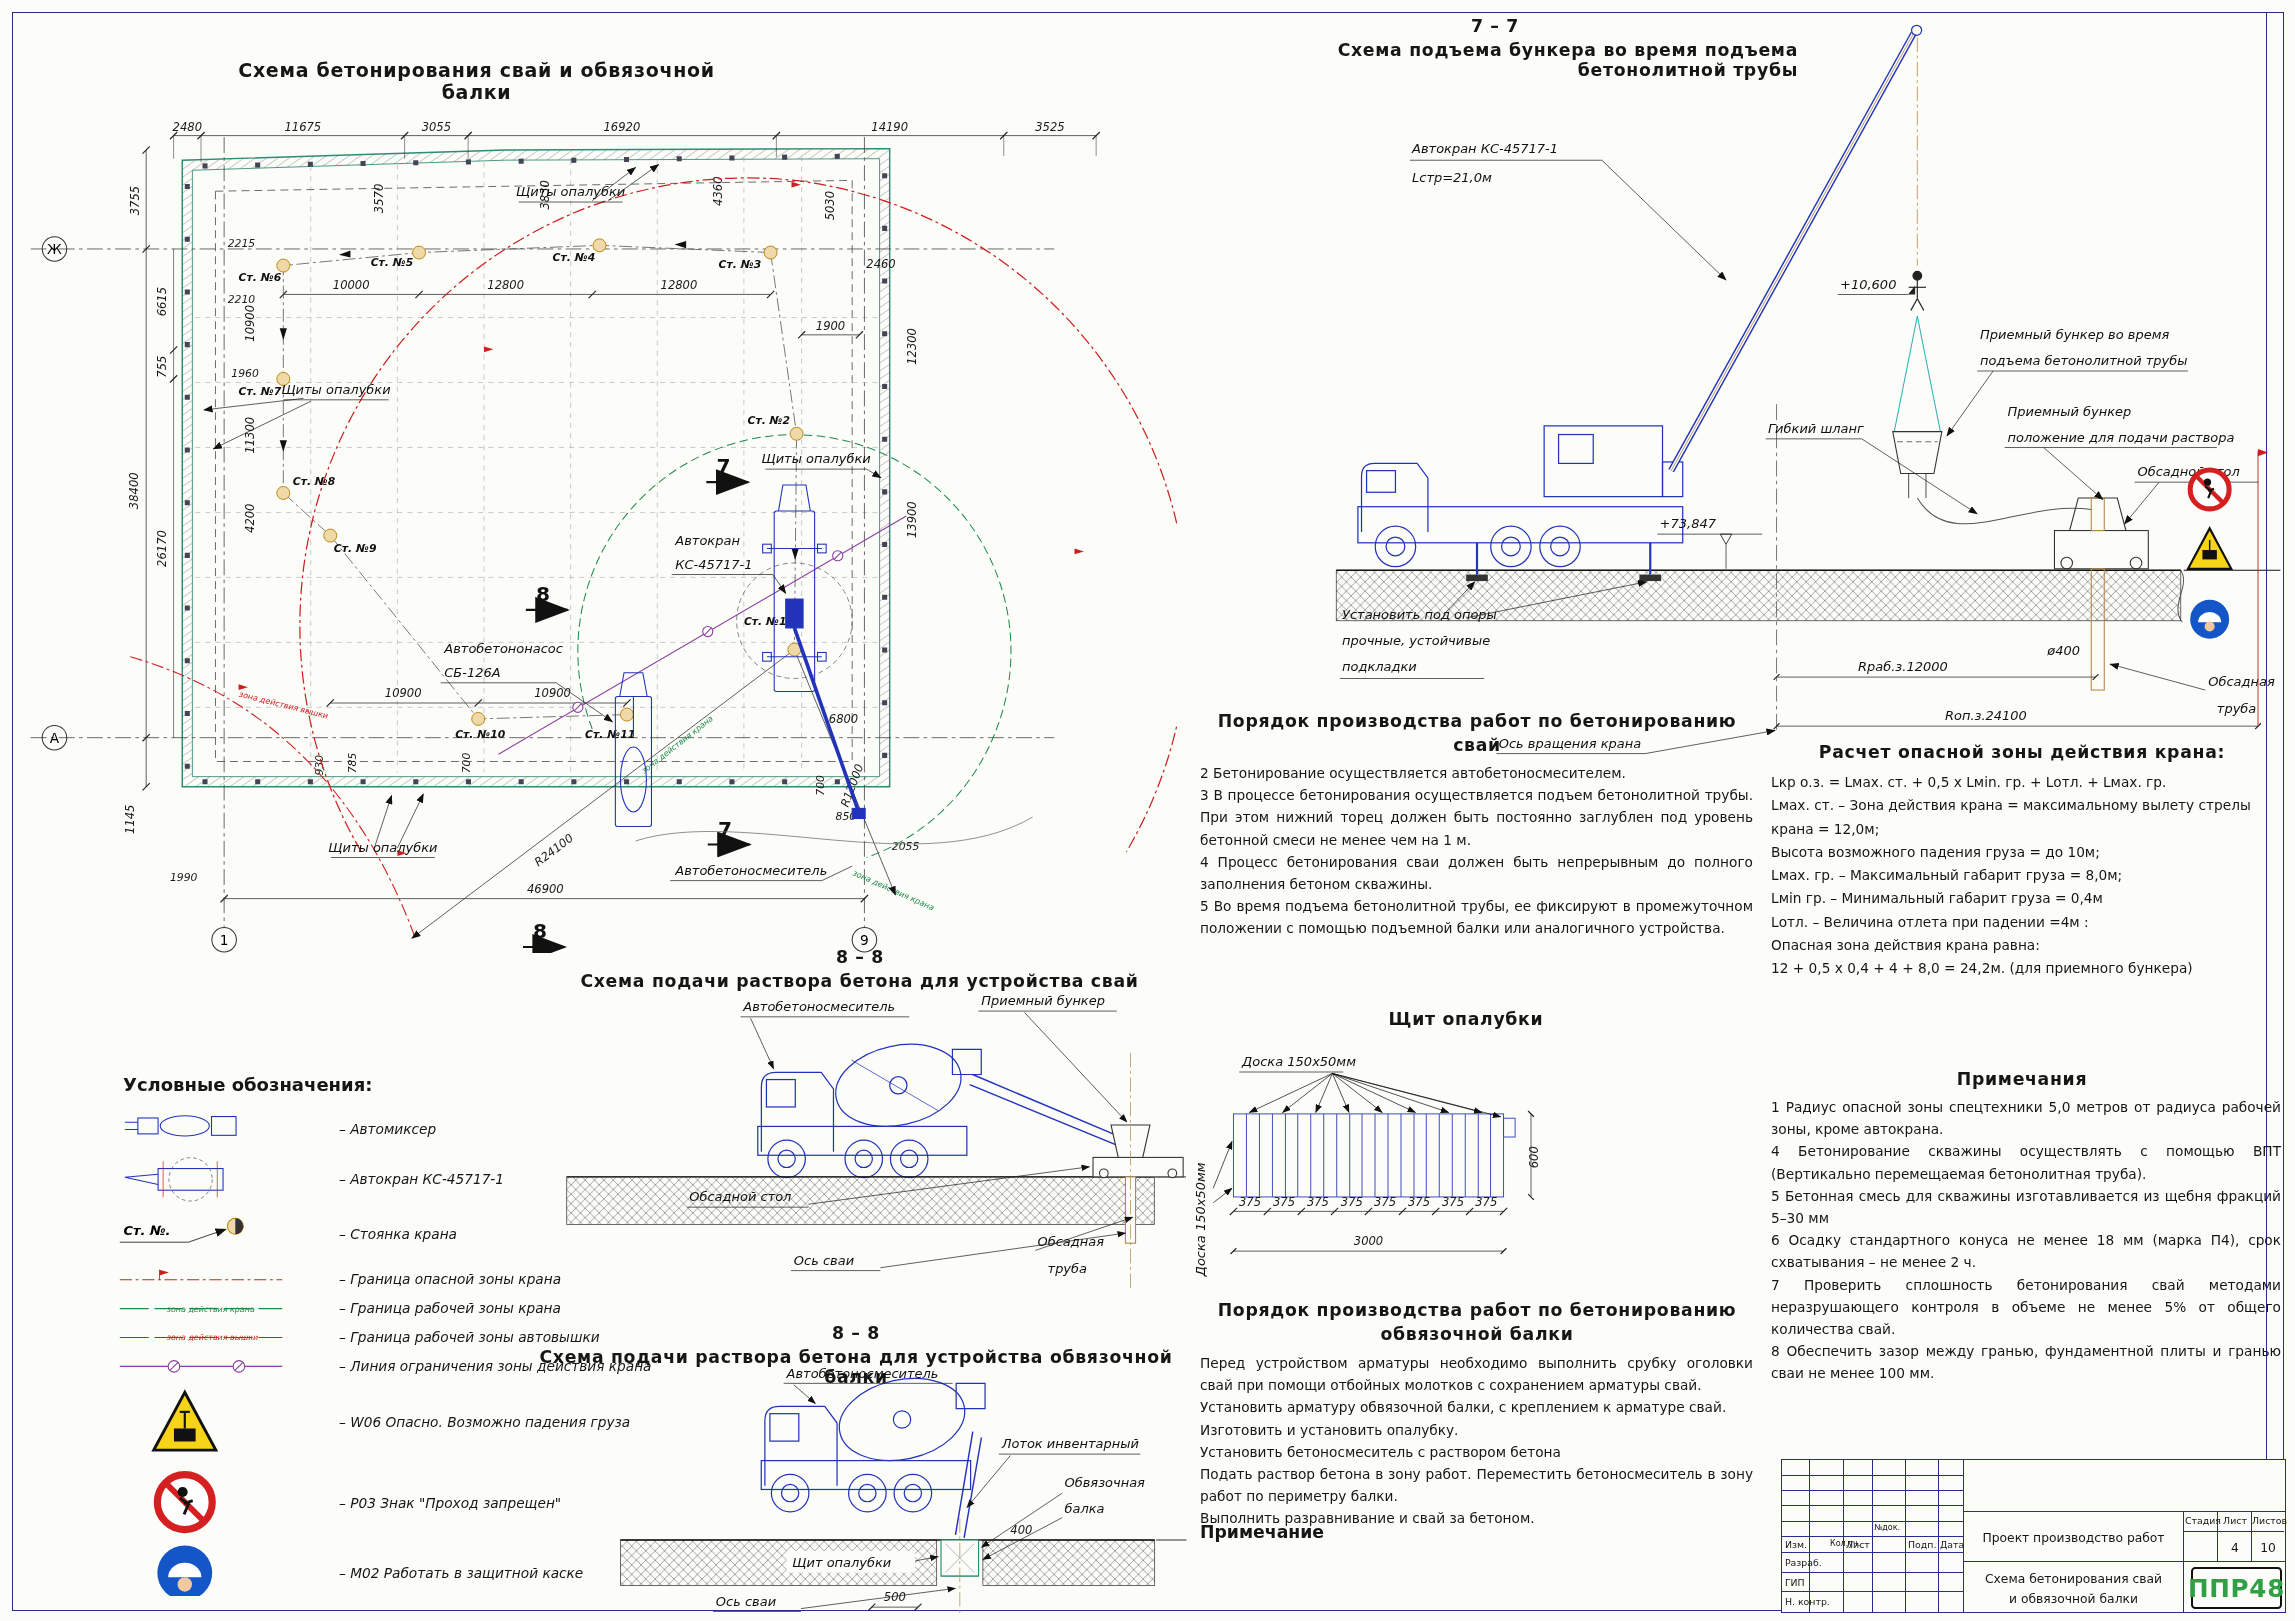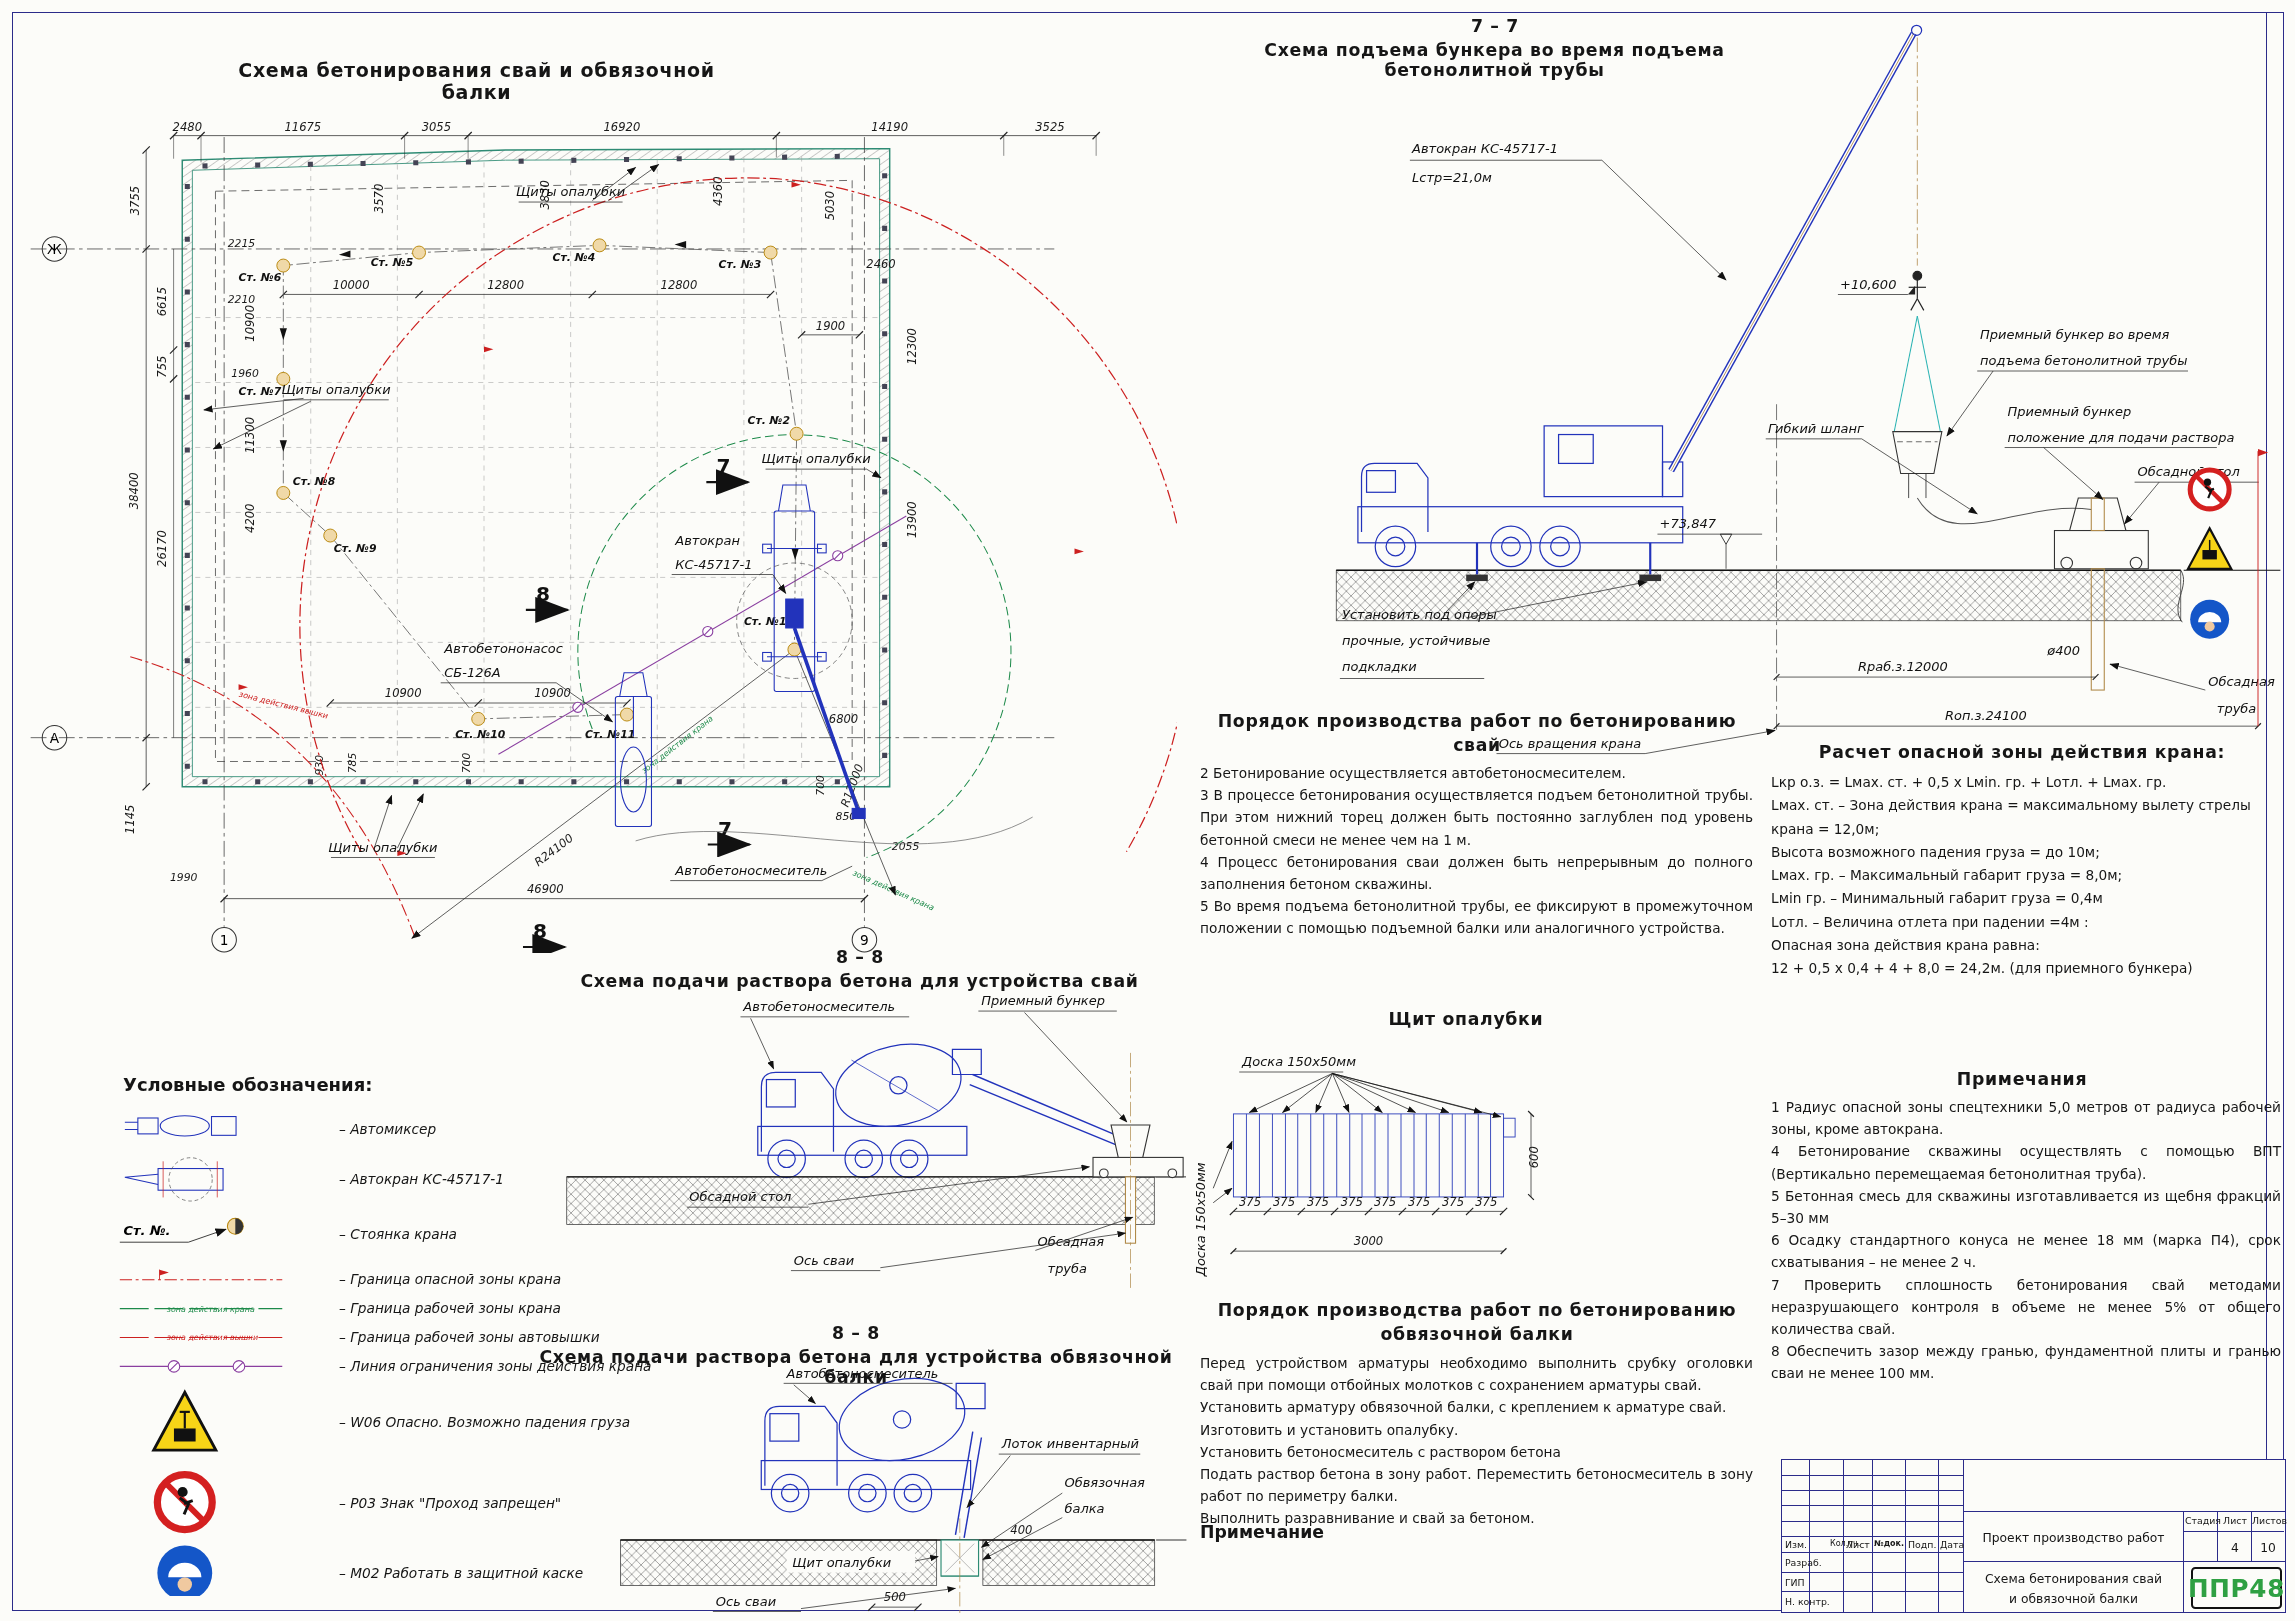--- a/index.html
+++ b/index.html
@@ -28,21 +28,21 @@
 </head>
 <body>
 
 <div id="sheet">
 
   <div class="abs frame" style="left:11.6px;top:11.6px;width:2270px;height:1597px;"></div>
   <div class="abs" style="left:2266px;top:11.6px;width:0.7px;height:1597px;background:#2b2b8a;"></div>
 
   <div class="abs t-big" style="left:202px;top:59px;width:549px;">Схема бетонирования свай и обвязочной балки</div>
   <div class="abs t-mid" style="left:1372px;top:16px;width:246px;">7 – 7</div>
-  <div class="abs t-mid" style="left:1191px;top:40px;width:607px;">Схема подъема бункера во время подъема бетонолитной трубы</div>
+  <div class="abs t-mid" style="left:1191px;top:40px;width:607px;text-align:right;">Схема подъема бункера во время подъема бетонолитной трубы</div>
 
   <svg class="abs" style="left:21.7px;top:43px;" width="1155" height="910" viewBox="0 0 1600 1260">
     <defs>
       <pattern id="hwall" width="9" height="9" patternUnits="userSpaceOnUse" patternTransform="rotate(55)">
         <line x1="0" y1="0" x2="0" y2="9" stroke="#8a8a8a" stroke-width="1.2"></line>
       </pattern>
       <marker id="tk" markerWidth="12" markerHeight="12" refX="6" refY="6" orient="auto">
         <line x1="2" y1="10" x2="10" y2="2" stroke="#222" stroke-width="1.6"></line>
       </marker>
       <marker id="ar" markerWidth="13" markerHeight="10" refX="12" refY="5" orient="auto">
@@ -866,21 +866,21 @@
     <div class="tb-line" style="left:0;top:45px;width:181px;height:0.7px;"></div>
     <div class="tb-line" style="left:0;top:61px;width:181px;height:0.7px;"></div>
     <div class="tb-line" style="left:0;top:76px;width:181px;height:0.7px;"></div>
     <div class="tb-line" style="left:0;top:92px;width:181px;height:0.7px;"></div>
     <div class="tb-line" style="left:0;top:112px;width:181px;height:0.7px;"></div>
     <div class="tb-line" style="left:0;top:131px;width:181px;height:0.7px;"></div>
 
     <div class="tb-txt" style="left:2.9px;top:79px;">Изм.</div>
     <div class="tb-txt" style="left:29px;top:79px;font-size:8px;margin-left:19px;">Кол.уч.</div>
     <div class="tb-txt" style="left:64px;top:79px;">Лист</div>
-    <div class="tb-txt" style="left:92px;top:79px;font-size:8px;font-weight:bold;">№док.</div>
+    <div class="tb-txt" style="left:92px;top:63px;font-size:8px;">№док.</div>
     <div class="tb-txt" style="left:126px;top:79px;">Подп.</div>
     <div class="tb-txt" style="left:158px;top:79px;">Дата</div>
     <div class="tb-txt" style="left:2.9px;top:97px;">Разраб.</div>
     <div class="tb-txt" style="left:2.9px;top:117px;">ГИП</div>
     <div class="tb-txt" style="left:2.9px;top:136px;">Н. контр.</div>
 
     <div class="tb-line" style="left:181px;top:51px;width:322px;height:0.7px;"></div>
     <div class="tb-line" style="left:181px;top:101px;width:322px;height:0.7px;"></div>
     <div class="tb-line" style="left:401px;top:51px;width:0.7px;height:101px;"></div>
     <div class="tb-line" style="left:435px;top:51px;width:0.7px;height:51px;"></div>

